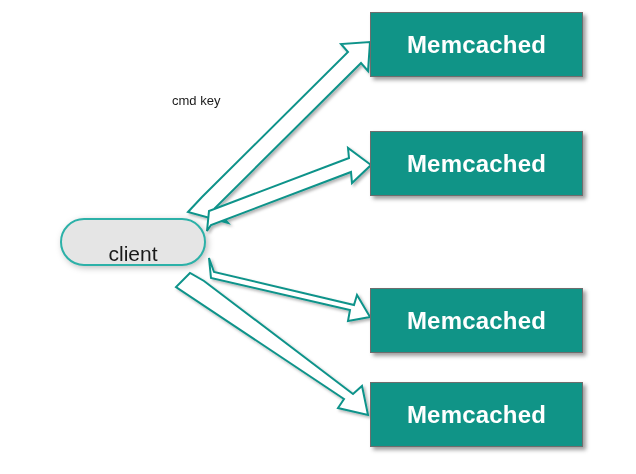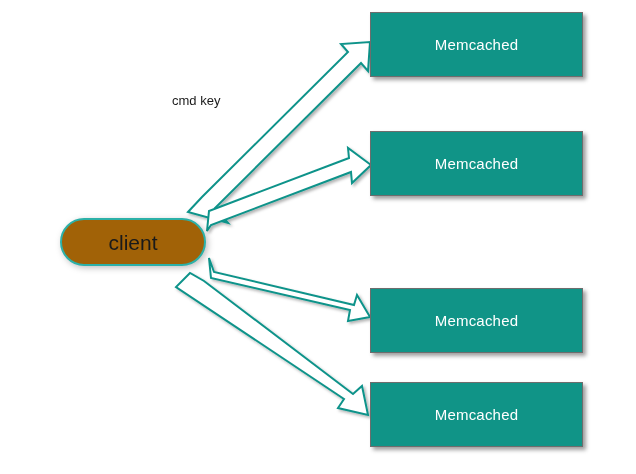--- a/index.html
+++ b/index.html
@@ -32,35 +32,35 @@
     background: #109487;
     border: 1px solid #6d6d6d;
     box-shadow: 3px 3px 4px rgba(0,0,0,0.38);
     display: flex;
     align-items: center;
     justify-content: center;
   }
   .server-label {
     color: #ffffff;
     font-family: "Liberation Sans", sans-serif;
-    font-size: 15px;
-    font-weight: 400;
+    font-size: 24px;
+    font-weight: 700;
     letter-spacing: 0.2px;
     line-height: 1;
     white-space: nowrap;
   }
   
   #client-node {
     position: absolute;
     box-sizing: border-box;
-    background: #a16207;
+    background: #e5e5e5;
     border: 2px solid #2cb1a8;
     border-radius: 999px;
     display: flex;
-    align-items: center;
+    align-items: flex-end;
     justify-content: center;
     filter: drop-shadow(2px 2px 3px rgba(0,0,0,0.25));
   }
   .client-label {
     color: #1a1a1a;
     font-family: "Liberation Sans", sans-serif;
     font-size: 21px;
     font-weight: 400;
     line-height: 1;
     white-space: nowrap;

